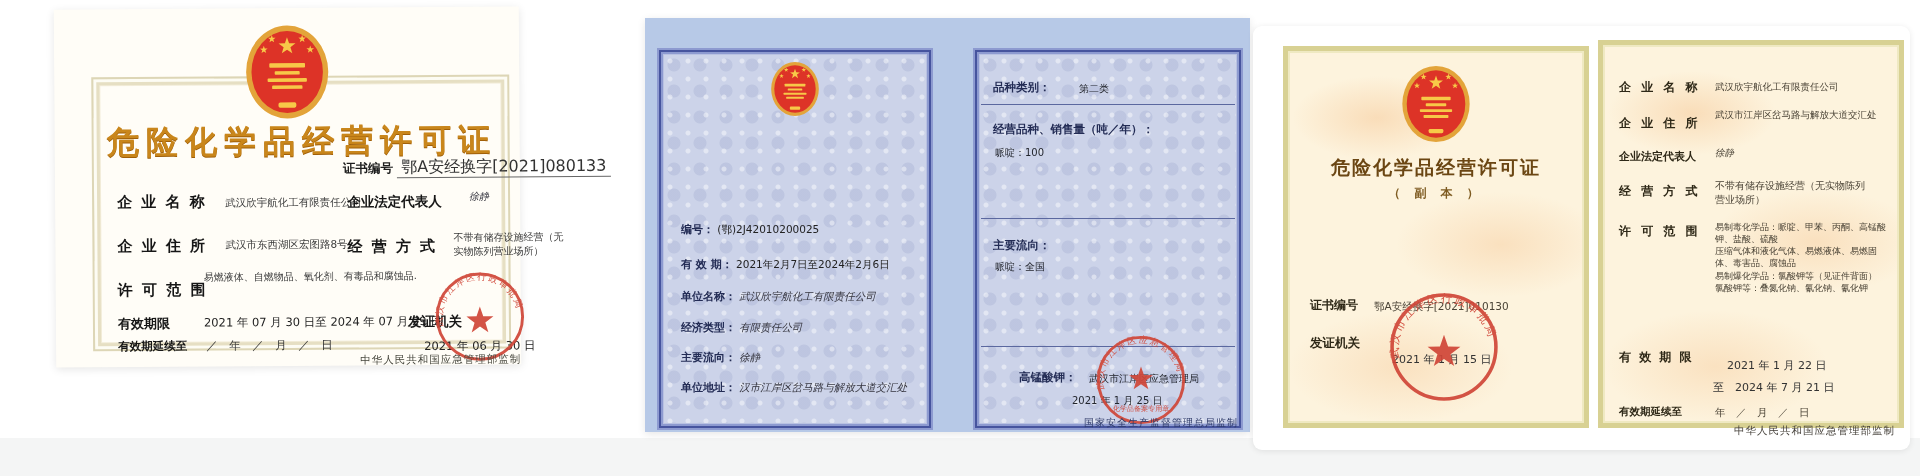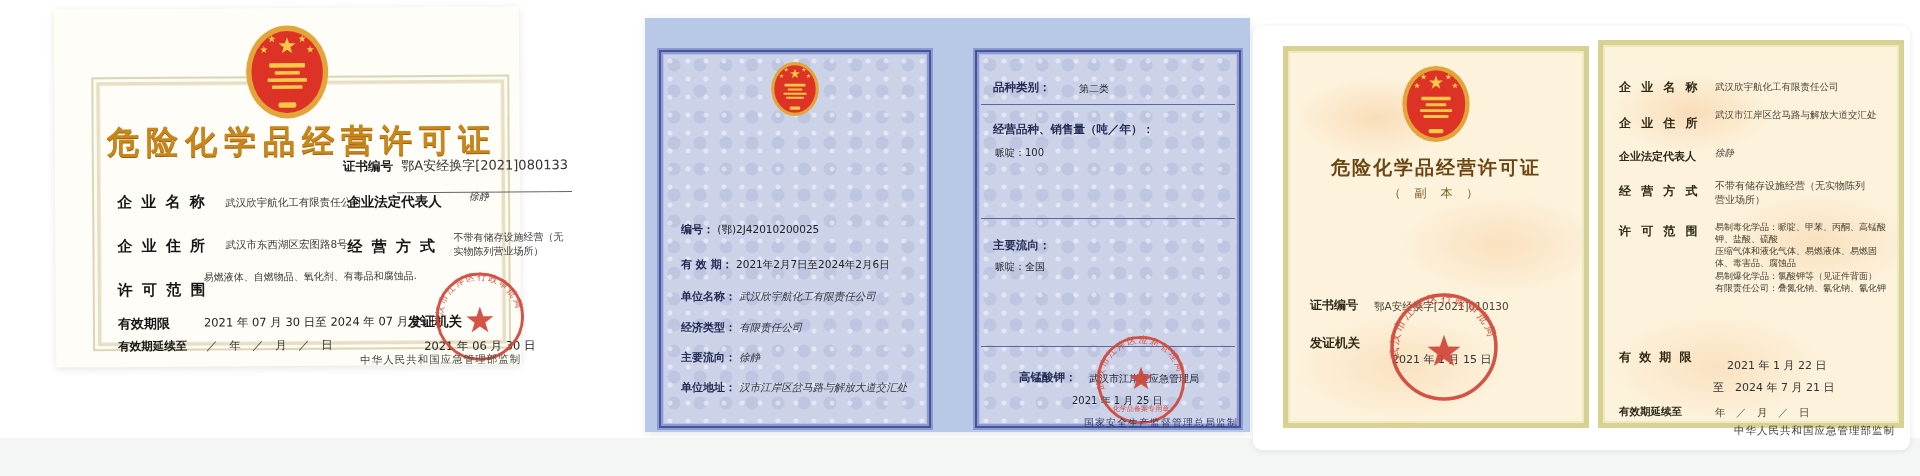--- a/index.html
+++ b/index.html
@@ -9,21 +9,21 @@
   .abs{position:absolute;}
 
   
   .cert-left{position:absolute;left:55px;top:8px;width:465px;height:358px;background:#fffdf7;
              box-shadow:0 2px 8px rgba(0,0,0,.10);transform:rotate(-.4deg);z-index:2;}
   .lc-frame{position:absolute;left:37px;top:68px;width:414px;height:270px;border:2px solid #ddd6b6;
             box-shadow:inset 0 0 0 3px #fdfcf4, inset 0 0 0 6px #e6dfc3, inset 0 0 0 7px #f2ecd8;}
   .lc-title{position:absolute;left:40px;right:10px;top:112px;text-align:center;font-size:32px;font-weight:bold;
             color:#c9861b;letter-spacing:7px;text-shadow:0 1px 0 #a05f08;}
   .lc-certno{position:absolute;left:288px;top:150px;font-size:12.5px;font-weight:bold;color:#1c1c1c;white-space:nowrap;}
-  .lc-certno .val{font-size:13px;font-weight:normal;color:#333;border-bottom:1px solid #666;padding:0 4px 19px;}
+  .lc-certno .val{font-size:16px;font-weight:normal;color:#333;border-bottom:1px solid #666;padding:0 4px 1px;}
   .lbl{font-weight:bold;color:#161616;white-space:nowrap;}
   .val-s{color:#3a3a3a;}
   .hand{font-style:italic;color:#35353f;}
   .lc-footer{position:absolute;right:0;top:346px;font-size:10.5px;color:#45453c;letter-spacing:1px;}
 
   
   .cert-mid{position:absolute;left:645px;top:18px;width:605px;height:414px;background:#b7c9e7;
             box-shadow:0 2px 8px rgba(0,0,0,.10);z-index:2;}
   .mc-panel{position:absolute;top:32px;height:374px;background-color:#ccd3e9;
             background-image:radial-gradient(circle, rgba(255,255,255,.45) 2px, transparent 3px),
@@ -193,21 +193,21 @@
     <div class="mc-footer">国家安全生产监督管理总局监制</div>
   </div>
 
   <div class="cert-right">
 
     <div class="rc-page" style="left:30px;top:20px;width:296px;height:372px">
       <svg class="abs" style="left:111px;top:12px;width:74px;height:82px" viewBox="0 0 100 112">
         <use href="#emblem" xlink:href="#emblem"></use>
       </svg>
       <div class="rc-title" style="top:104px;font-size:19px;letter-spacing:2px">危险化学品经营许可证</div>
-      <div class="rc-title" style="top:134px;font-size:12px;font-weight:normal;letter-spacing:5px;color:#7d5a20">（ 副 本 ）</div>
+      <div class="rc-title" style="top:134px;font-size:12px;font-weight:bold;letter-spacing:5px;color:#7d5a20">（ 副 本 ）</div>
 
       <div class="rc-lbl" style="left:22px;top:246px;font-size:12px">证书编号</div>
       <div class="rc-val" style="left:86px;top:248px;font-size:10.5px;white-space:nowrap">鄂A安经换字[2021]010130</div>
 
       <div class="rc-lbl" style="left:22px;top:284px;font-size:12.5px">发证机关</div>
       <div class="rc-val" style="left:104px;top:302px;font-size:11px;white-space:nowrap;color:#333">2021 年 1 月 15 日</div>
 
       <svg class="seal" style="left:100px;top:240px;width:112px;height:112px" viewBox="0 0 110 110">
         <circle cx="55" cy="55" r="51" fill="none" stroke="#d04638" stroke-width="3.5"></circle>
         <path id="arcC" d="M 13,72 A 45,45 0 1 1 97,72" fill="none"></path>
@@ -229,21 +229,21 @@
       <div class="rc-val hand" style="left:112px;top:102px">徐静</div>
 
       <div class="rc-lbl" style="left:16px;top:138px;font-size:12px;letter-spacing:3px">经 营 方 式</div>
       <div class="rc-val" style="left:112px;top:134px;width:150px;font-size:10px">不带有储存设施经营（无实物陈列营业场所）</div>
 
       <div class="rc-lbl" style="left:16px;top:178px;font-size:12px;letter-spacing:3px">许 可 范 围</div>
       <div class="abs" style="left:112px;top:176px;width:174px">
         <div class="rc-val" style="position:static;font-size:9px">易制毒化学品：哌啶、甲苯、丙酮、高锰酸钾、盐酸、硫酸</div>
         <div class="rc-val" style="position:static;font-size:9px">压缩气体和液化气体、易燃液体、易燃固体、毒害品、腐蚀品</div>
         <div class="rc-val" style="position:static;font-size:9px">易制爆化学品：氯酸钾等（见证件背面）</div>
-        <div class="rc-val" style="position:static;font-size:9px">有限责任公司：叠氮化钠、氰化钠、氰化钾</div>
+        <div class="rc-val" style="position:static;font-size:9px">氯酸钾等：叠氮化钠、氰化钠、氰化钾</div>
       </div>
 
       <div class="rc-lbl" style="left:16px;top:304px;font-size:12px;letter-spacing:2px">有 效 期 限</div>
       <div class="rc-val" style="left:124px;top:314px;font-size:11px;white-space:nowrap;color:#333">2021 年 1 月 22 日</div>
       <div class="rc-val" style="left:110px;top:336px;font-size:11px;white-space:nowrap;color:#333">至　2024 年 7 月 21 日</div>
 
       <div class="rc-lbl" style="left:16px;top:360px;font-size:10.5px">有效期延续至</div>
       <div class="rc-val" style="left:112px;top:360px;font-size:10.5px;white-space:nowrap">年　／　月　／　日</div>
     </div>
 

